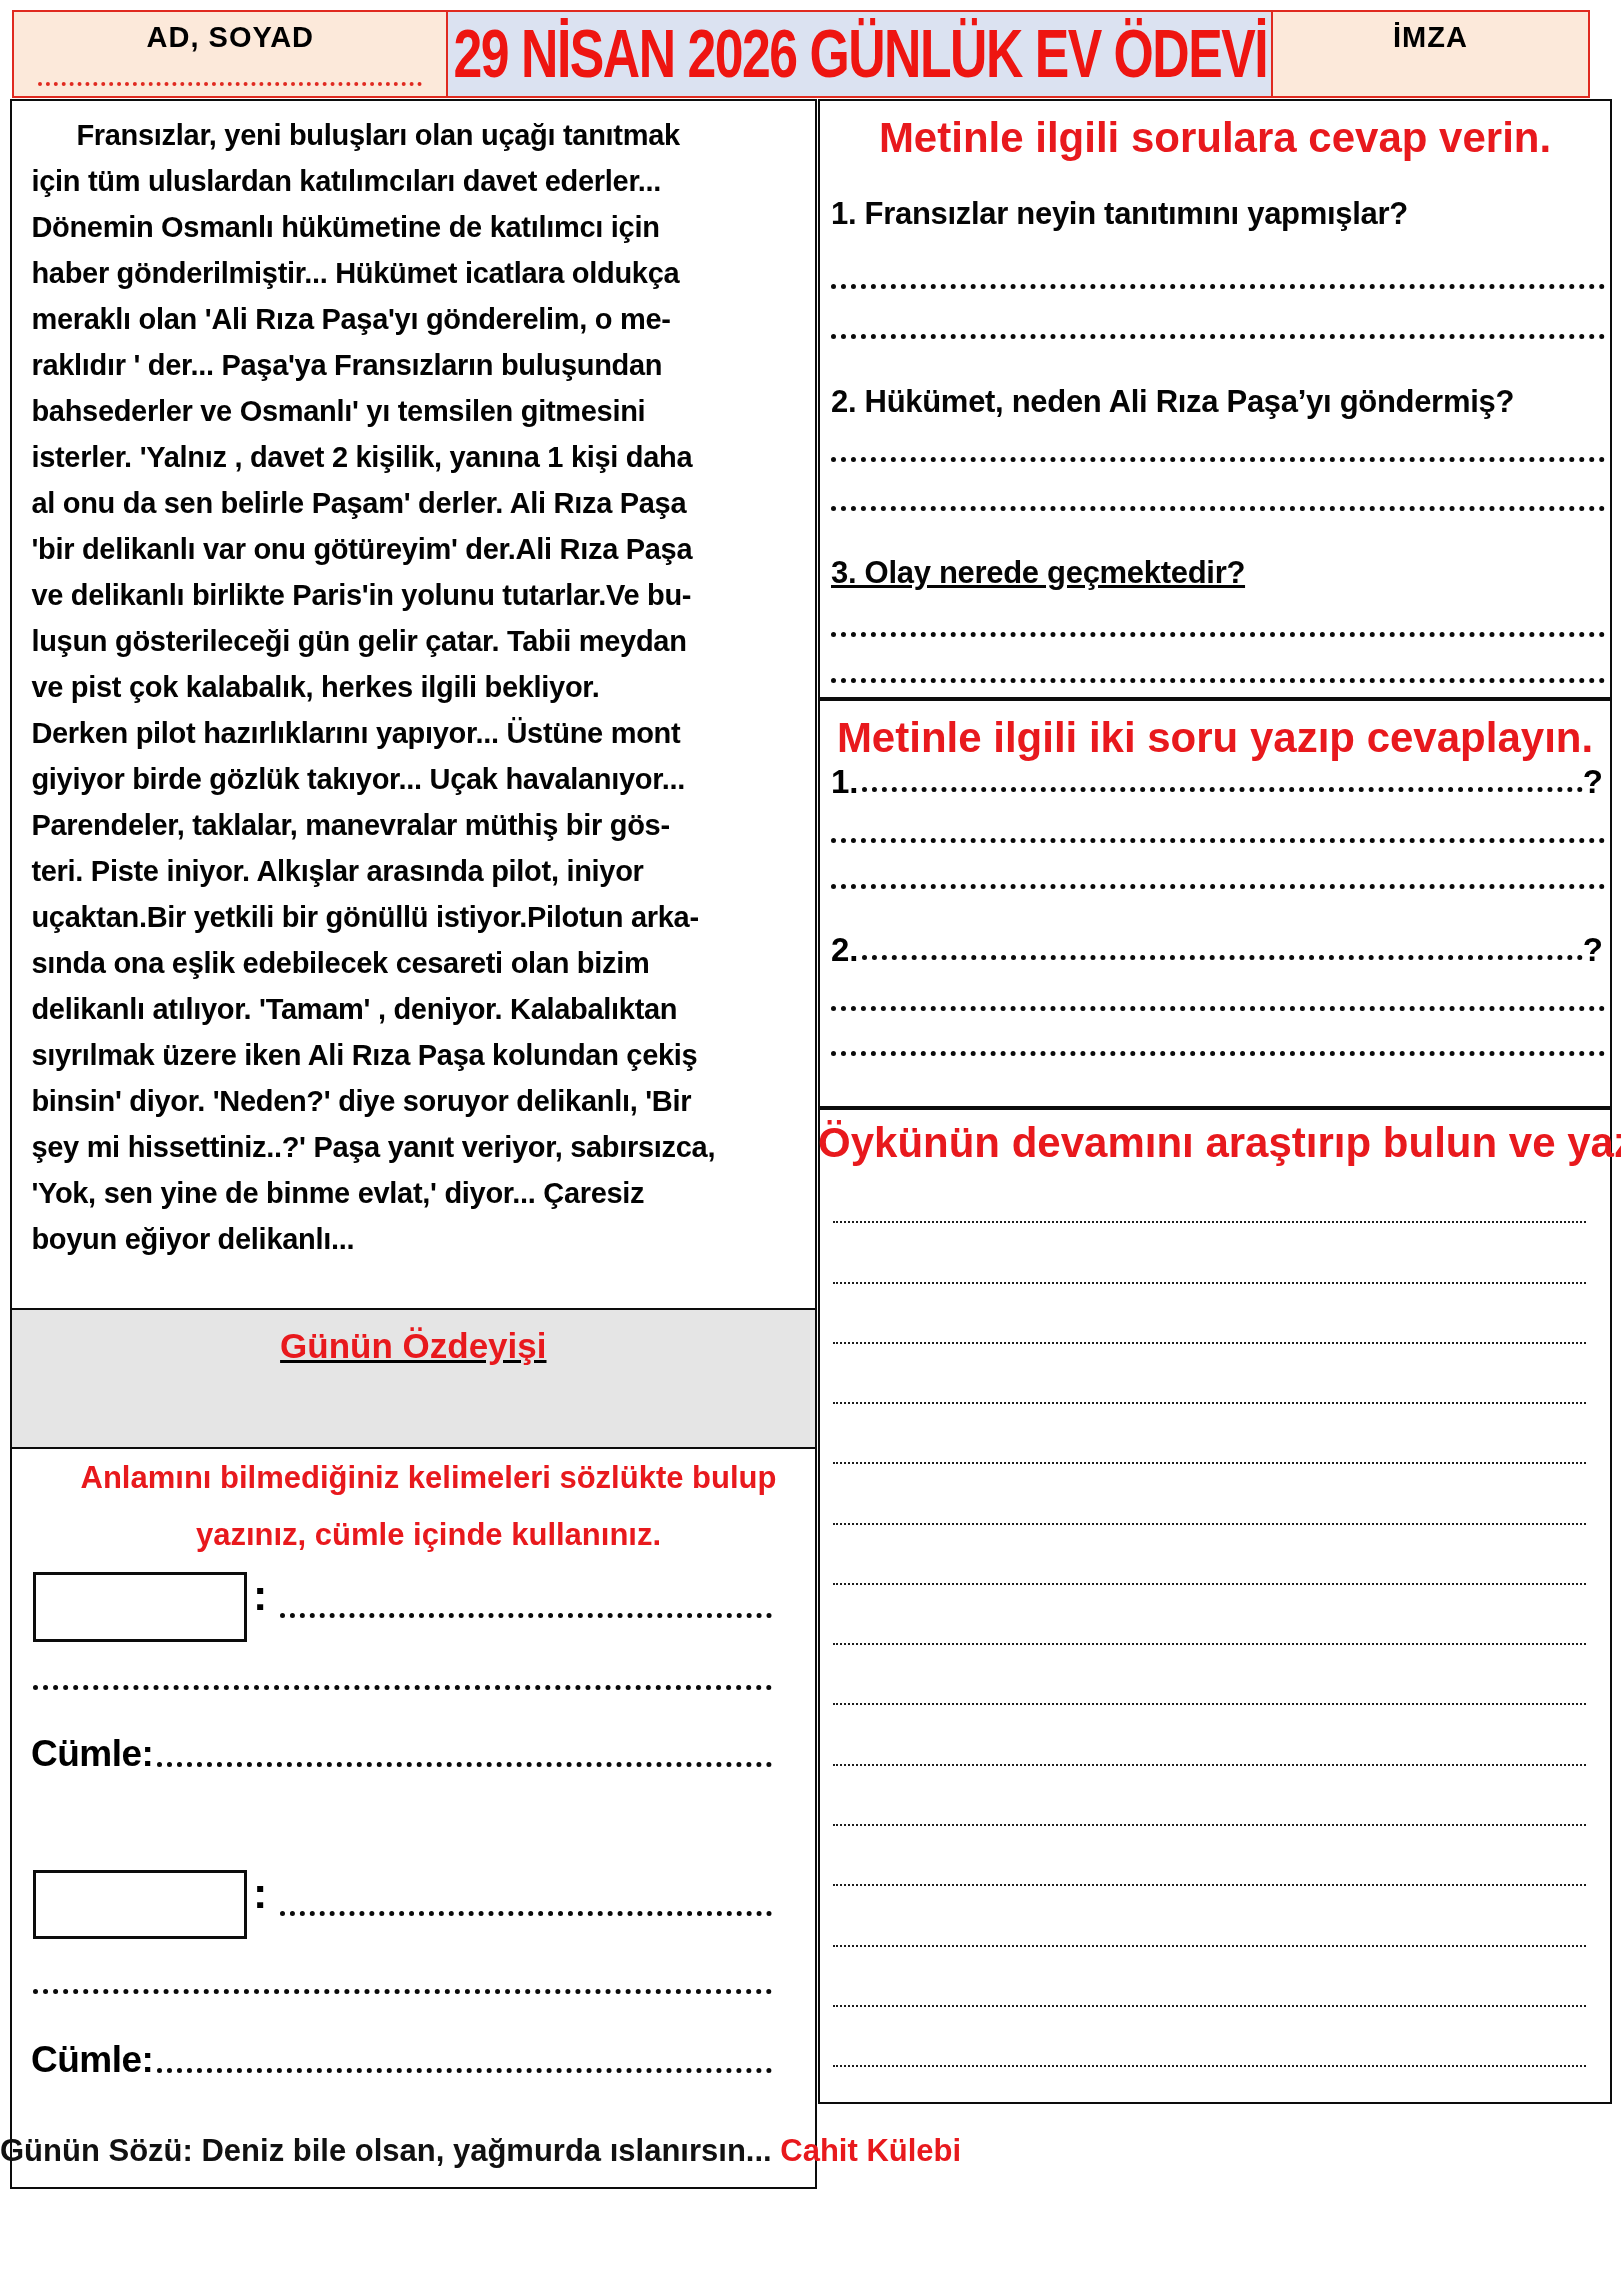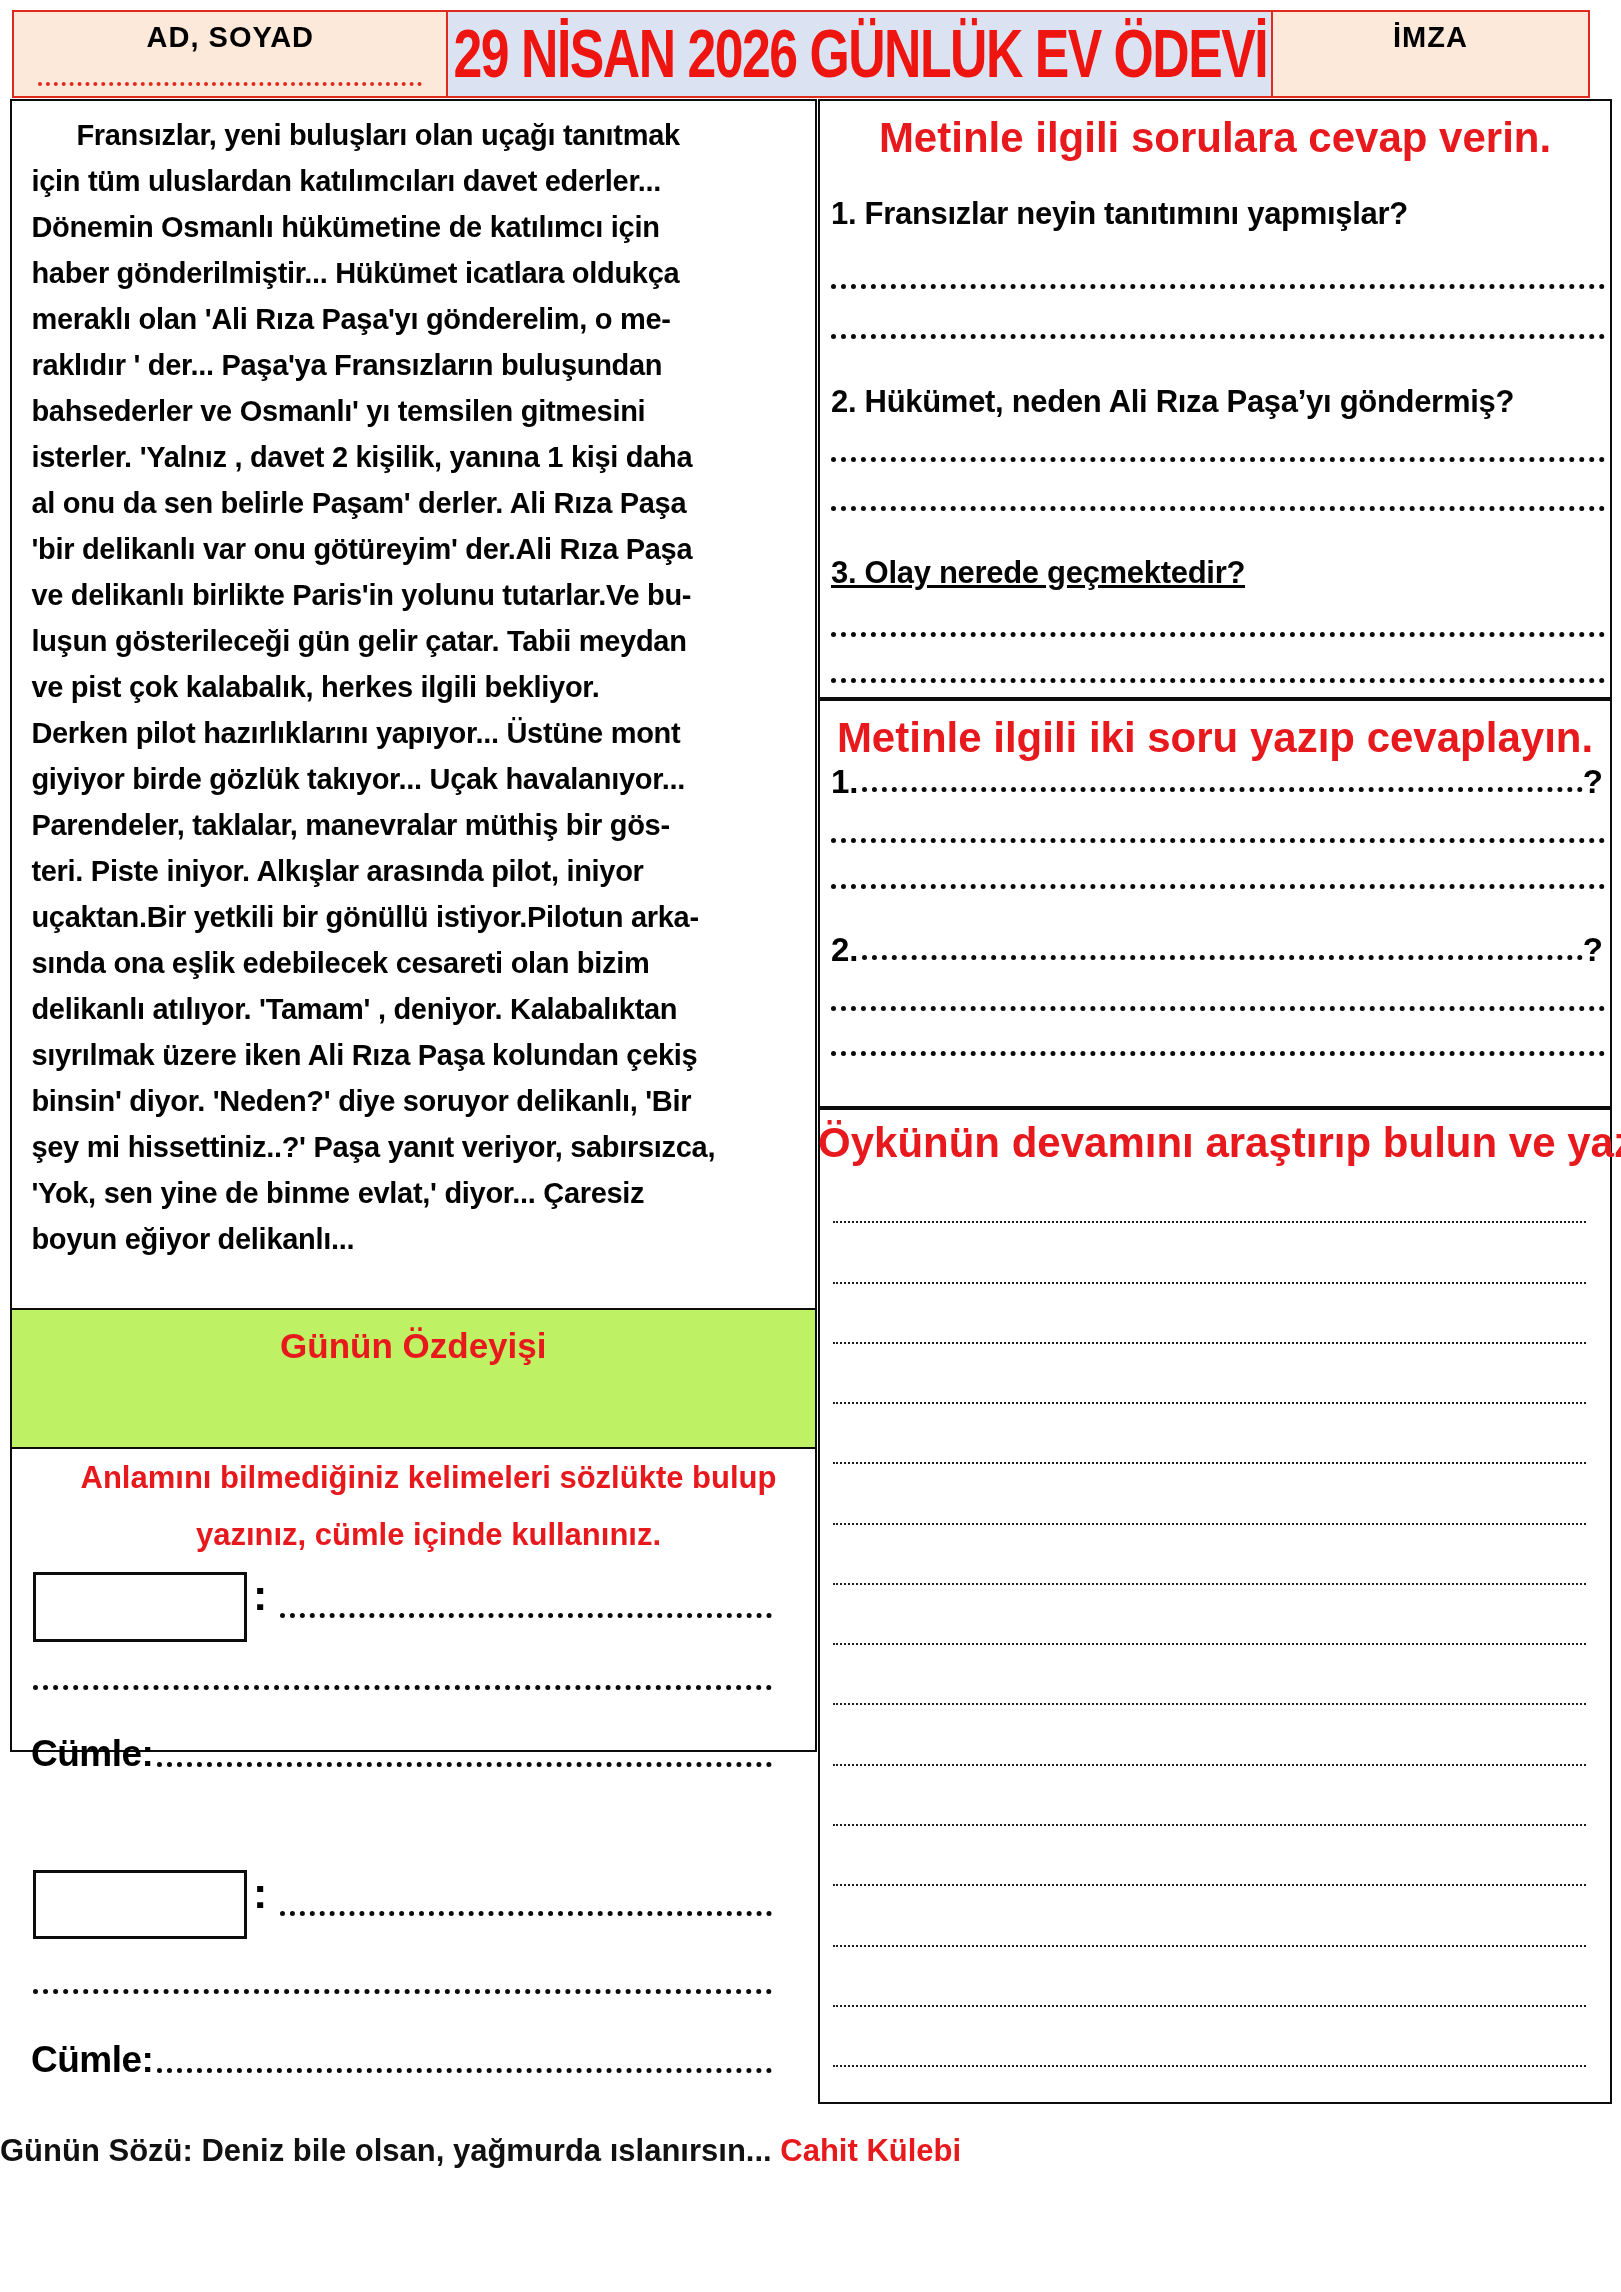--- a/index.html
+++ b/index.html
@@ -17,35 +17,35 @@
                 display:flex; align-items:center; justify-content:center; }
   .imza-cell  { left:1271px; width:319px; background:#fce9da; }
   .hlabel { color:#000000; font-weight:bold; font-size:29px; text-align:center;
             margin-top:9px; letter-spacing:1px; }
   .name-dots { position:absolute; left:24.5px; right:24.5px; bottom:9.8px; height:0;
                border-bottom:4.9px dotted #e02a20; }
   .htitle { color:#ee1511; font-weight:bold; font-size:69px; letter-spacing:-2px;
             white-space:nowrap; transform:scaleX(0.75); }
 
   
-  .left-col  { position:absolute; left:9.8px;  top:99px; width:807px;  height:1653px;
+  .left-col  { position:absolute; left:9.8px;  top:99px; width:807px;  height:2090px;
                border:2.9px solid #0c0c0c; overflow:hidden; background:#fff; }
   .right-col { position:absolute; left:818px; top:99px; width:794px; height:2005px;
                border:2.9px solid #0c0c0c; background:#fff; }
   .rdivider { position:absolute; left:818px; width:794px; height:3.9px; background:#0c0c0c; }
 
   
   .story { position:absolute; left:19.6px; top:10.8px; right:3.9px; }
   .story-line { font-size:29px; font-weight:bold; line-height:46px;
                 letter-spacing:-0.3px; white-space:nowrap; color:#030303; }
   .story-line.indent { padding-left:45px; }
 
   
   .quote-box { position:absolute; left:9.8px; top:1308px; width:807px; height:141px;
-               border:2.9px solid #0c0c0c; background:#bef264; text-align:center; }
+               border:2.9px solid #0c0c0c; background:#e5e5e5; text-align:center;text-decoration:underline; }
   .quote-title { margin-top:15.7px; color:#e8191d; font-weight:bold; font-size:35px; }
 
   
   .instr { position:absolute; left:25px; width:807px; text-align:center;
            color:#e8191d; font-weight:bold; font-size:31px; white-space:nowrap; }
   .vbox { position:absolute; left:33px; width:214px; border:3.9px solid #0c0c0c; background:#fff; }
   .vcolon { position:absolute; left:253px; font-size:43px; font-weight:bold; line-height:47px; }
   .dots-big  { position:absolute; height:0; border-bottom:5.9px dotted #0a0a0a; }
   .dots-fine { position:absolute; height:0; border-bottom:2.9px dotted #1c1c1c; left:0; right:0; }
   .cumle-row { position:absolute; left:31px; width:741px; display:flex; align-items:flex-end; }

